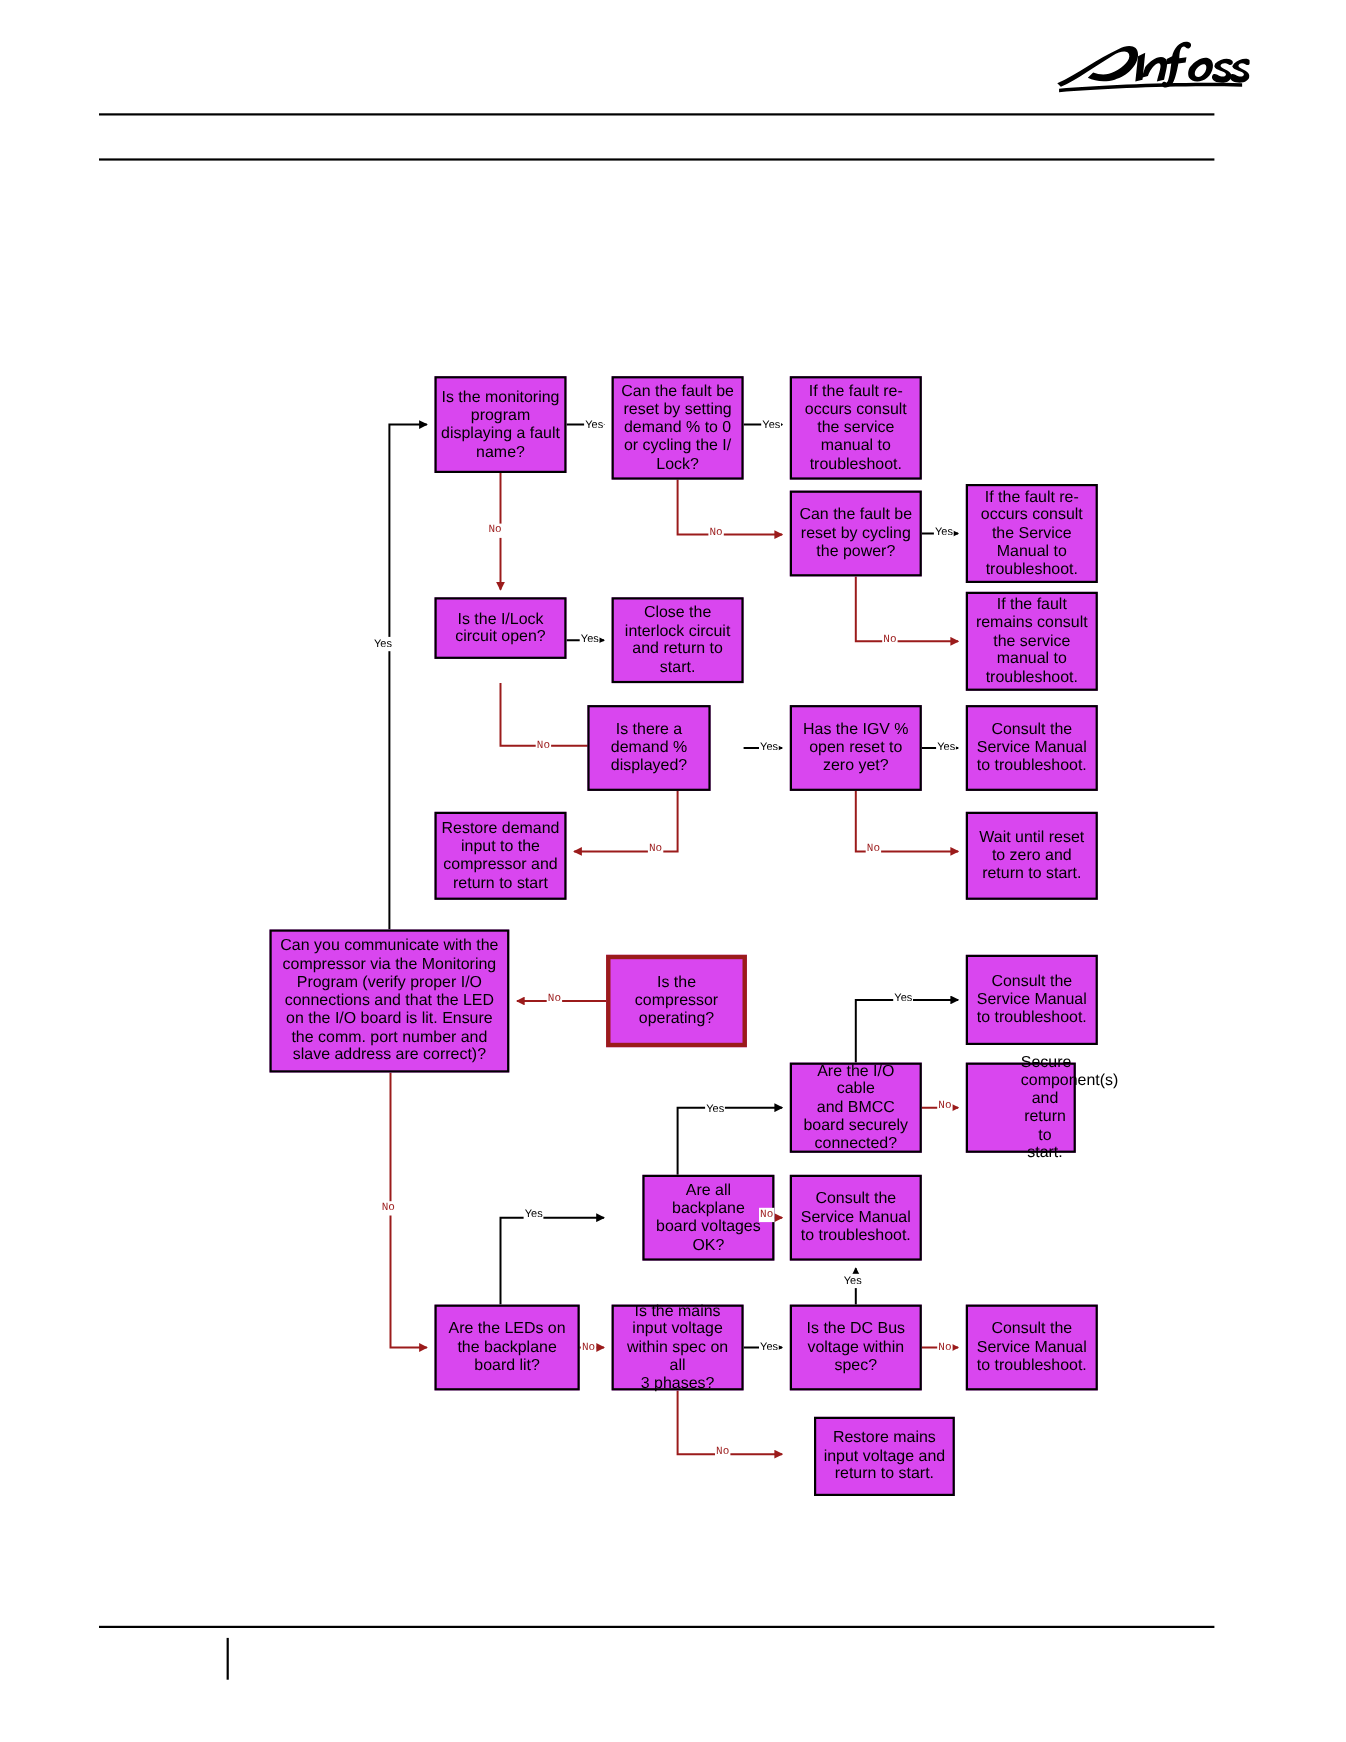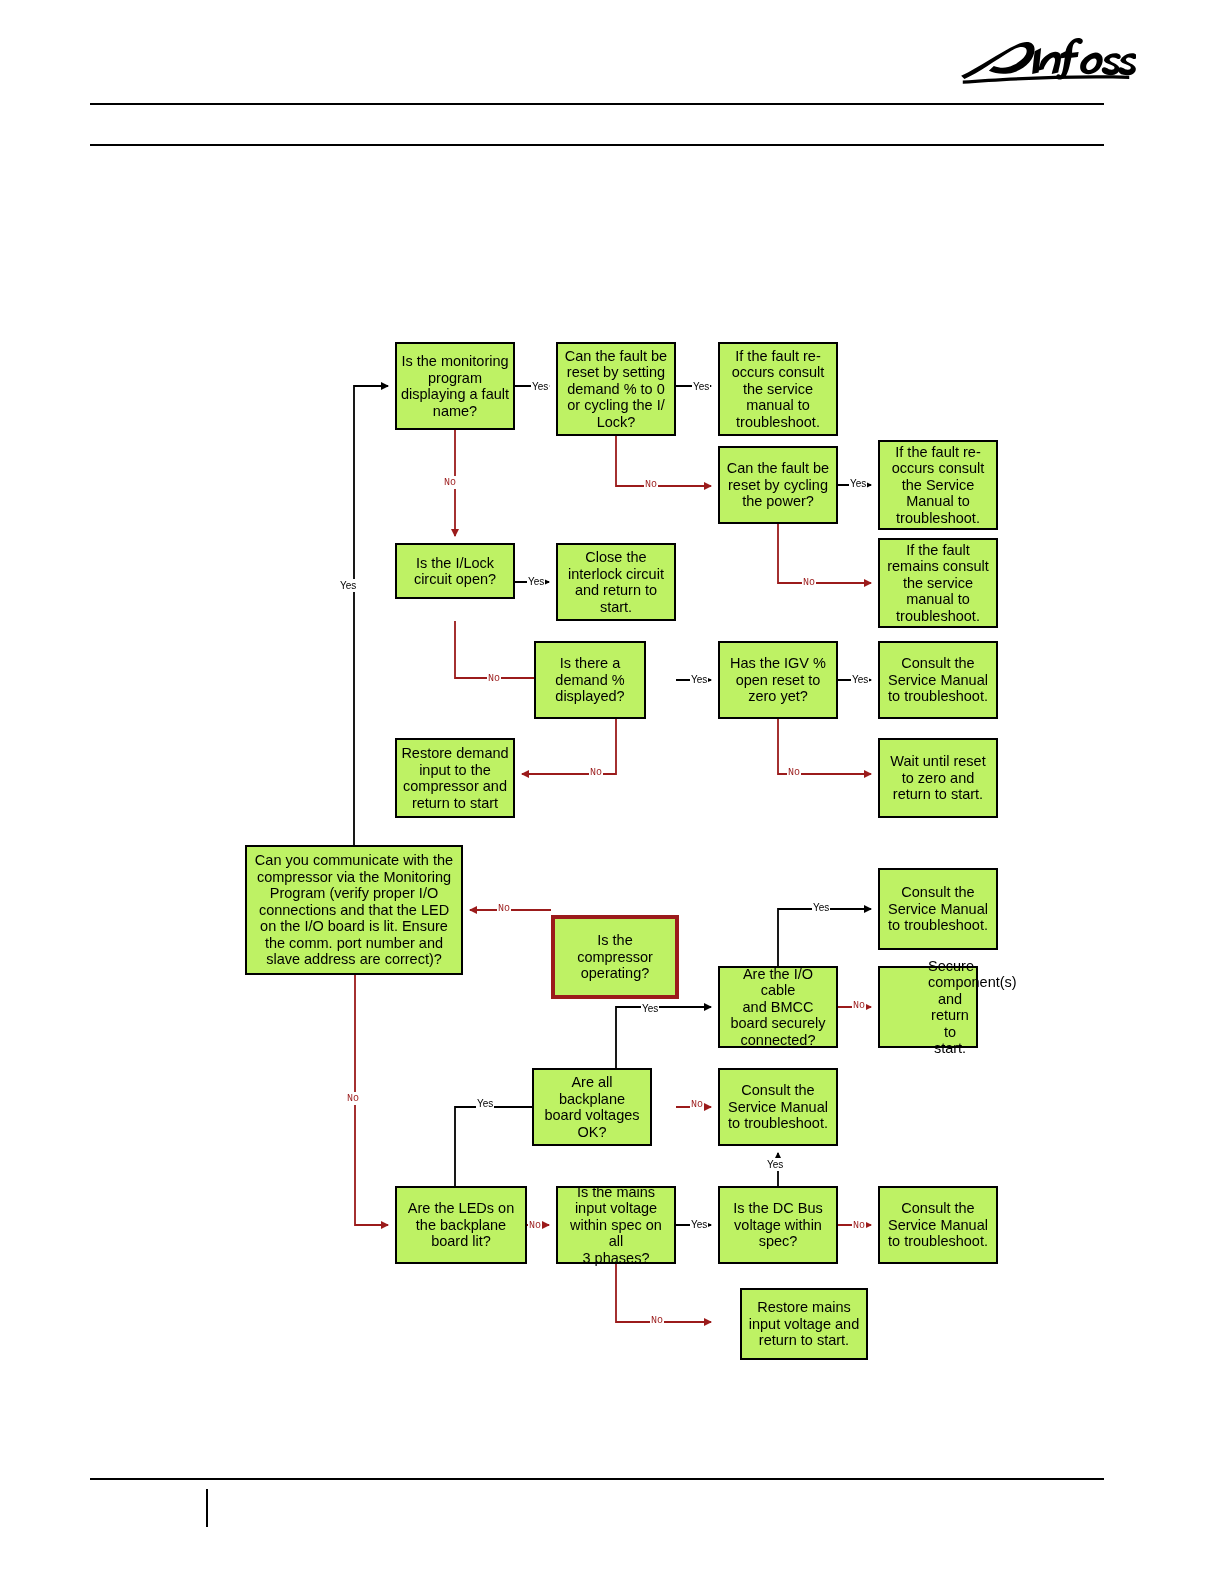--- a/index.html
+++ b/index.html
@@ -36,21 +36,21 @@
     position: absolute;
     left: 0;
     top: 0;
     width: 1224px;
     height: 1584px;
   }
   .node {
     position: absolute;
     box-sizing: border-box;
     border: 2px solid #000000;
-    background: #bef264;
+    background: #d946ef;
     display: flex;
     align-items: center;
     justify-content: center;
     text-align: center;
     font-size: 14.5px;
     line-height: 16.5px;
     color: #000000;
     padding: 2px 4px;
     font-family: "Liberation Sans", sans-serif;
   }
@@ -241,21 +241,21 @@
       </div>
       <div class="node" style="left: 245px; top: 845px; width: 218px; height: 130px;">
         <span class="txt">Can you communicate with the
 compressor via the Monitoring
 Program (verify proper I/O
 connections and that the LED
 on the I/O board is lit. Ensure
 the comm. port number and
 slave address are correct)?</span>
       </div>
-      <div class="node highlight" style="left: 551px; top: 868px; width: 128px; height: 84px; margin-top: 47px;">
+      <div class="node highlight" style="left: 551px; top: 868px; width: 128px; height: 84px;">
         <span class="txt">Is the
 compressor
 operating?</span>
       </div>
       <div class="node" style="left: 878px; top: 868px; width: 120px; height: 82px;">
         <span class="txt">Consult the
 Service Manual
 to troubleshoot.</span>
       </div>
       <div class="node" style="left: 718px; top: 966px; width: 120px; height: 82px;">
@@ -263,21 +263,21 @@
 and BMCC
 board securely
 connected?</span>
       </div>
       <div class="node" style="left: 878px; top: 966px; width: 100px; height: 82px; padding-left: 48px;">
         <span class="txt">Secure
 component(s)
 and return to
 start.</span>
       </div>
-      <div class="node" style="left: 532px; top: 1068px; width: 120px; height: 78px;">
+      <div class="node" style="left: 584px; top: 1068px; width: 120px; height: 78px;">
         <span class="txt">Are all backplane
 board voltages
 OK?</span>
       </div>
       <div class="node" style="left: 718px; top: 1068px; width: 120px; height: 78px;">
         <span class="txt">Consult the
 Service Manual
 to troubleshoot.</span>
       </div>
       <div class="node" style="left: 395px; top: 1186px; width: 132px; height: 78px;">

